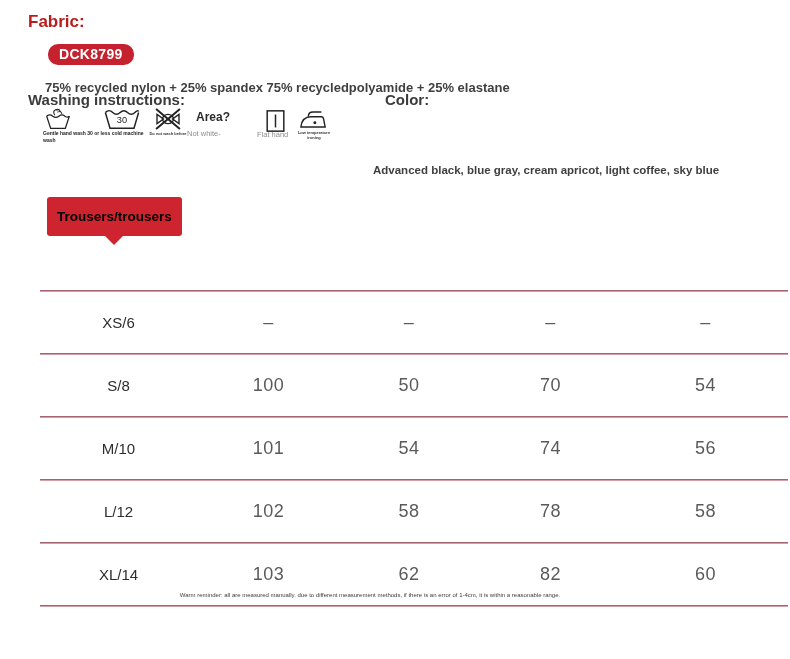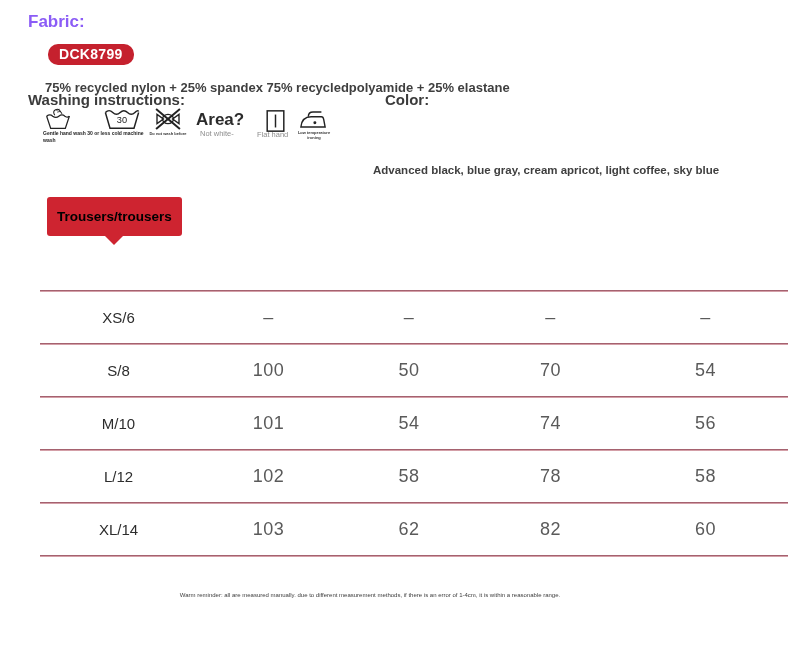--- a/index.html
+++ b/index.html
@@ -3,34 +3,34 @@
 <meta charset="utf-8">
 <style>
   html,body{margin:0;padding:0;background:#ffffff;}
   .page{
     position:relative;width:790px;height:659px;background:#ffffff;
     font-family:"Liberation Sans",sans-serif;overflow:hidden;
   }
   .abs{position:absolute;}
 
   
-  .fabric-label{left:28px;top:12px;font-size:17px;font-weight:700;color:#8b5cf6;}
+  .fabric-label{left:28px;top:12px;font-size:17px;font-weight:700;color:#b91c1c;}
   .badge{
     left:48px;top:44px;background:#c5212e;color:#ffffff;font-weight:700;
     font-size:14px;padding:2px 11px 3px;border-radius:10px;letter-spacing:.3px;
   }
   .composition{left:45px;top:80px;font-size:13px;color:#3f3f3f;font-weight:700;}
 
   
   .washing-label{left:28px;top:91px;font-size:15px;font-weight:700;color:#3b3b3b;}
   .care-icon svg{display:block;}
   .cap-tiny{font-size:5px;font-weight:700;color:#222;line-height:1.35;}
   .cap-micro{font-size:4px;font-weight:700;color:#333;line-height:1.3;text-align:center;}
   .cap-gray{font-size:7.5px;color:#8d8d8d;white-space:nowrap;}
-  .area-label{left:196px;top:110px;font-size:17px;font-weight:700;color:#2b2b2b;}
+  .area-label{left:196px;top:110px;font-size:12px;font-weight:700;color:#2b2b2b;}
 
   
   .color-label{left:385px;top:91px;font-size:15px;font-weight:700;color:#3b3b3b;}
   .color-values{left:373px;top:126px;font-size:11.5px;color:#3f3f3f;font-weight:600;margin-top:38px;}
 
   
   .tag{
     left:47px;top:197px;background:#ce2430;color:#000000;font-weight:700;
     font-size:13.5px;padding:12px 10px;border-radius:3px;
   }
@@ -45,21 +45,21 @@
   .thead{left:40px;top:232px;width:748px;}
   .hcell{text-align:center;}
   .sub{font-size:8px;letter-spacing:.7px;color:#4d4d4d;font-weight:600;margin-bottom:5px;}
   .main{font-size:16px;color:#3c3c3c;font-weight:500;}
   .main-waist{font-size:15px;}
   .main-hips{font-size:22px;font-weight:700;color:#2d2d2d;}
   .main-foot{font-size:14.5px;font-weight:700;color:#1f1f1f;}
 
   .tbody{left:40px;top:290px;width:748px;}
   .sep{height:2px;background:linear-gradient(to bottom,#8e4f5e 0%,#c07884 55%,#ecd0d4 100%);}
-  .srow{height:51px;align-items:center;text-align:center;}
+  .srow{height:61px;align-items:center;text-align:center;}
   .cell.size{font-size:15px;color:#2d2d2d;font-weight:500;}
   .cell.num{font-size:18px;color:#5a5a5a;font-weight:400;letter-spacing:.5px;}
 
   
   .footer-note{
     left:0;top:592px;width:740px;text-align:center;
     font-size:6px;color:#3c3c3c;
   }
 </style>
 </head>
@@ -96,21 +96,21 @@
       <polygon points="2,7 9,12 2,17"></polygon>
       <polygon points="26,7 19,12 26,17"></polygon>
       <ellipse cx="14" cy="12" rx="6" ry="5"></ellipse>
       <line x1="1" y1="1" x2="27" y2="23" stroke-width="2.2"></line>
       <line x1="27" y1="1" x2="1" y2="23" stroke-width="2.2"></line>
     </svg>
   </div>
   <div class="abs cap-micro" style="left:149px;top:131px;width:38px;">Do not wash before</div>
 
   <div class="abs area-label">Area?</div>
-  <div class="abs cap-gray" style="left:200px;top:129px;">Not white-</div>
+  <div class="abs cap-gray" style="left:187px;top:129px;">Not white-</div>
 
   <div class="abs care-icon" style="left:265px;top:109px;">
     <svg width="21" height="24" viewBox="0 0 22 26" fill="none" stroke="#222" stroke-width="1.6">
       <rect x="2" y="2" width="18" height="22"></rect>
       <line x1="11" y1="6" x2="11" y2="20"></line>
     </svg>
   </div>
   <div class="abs cap-gray" style="left:257px;top:130px;">Flat hand</div>
 
   <div class="abs care-icon" style="left:299px;top:110px;">

